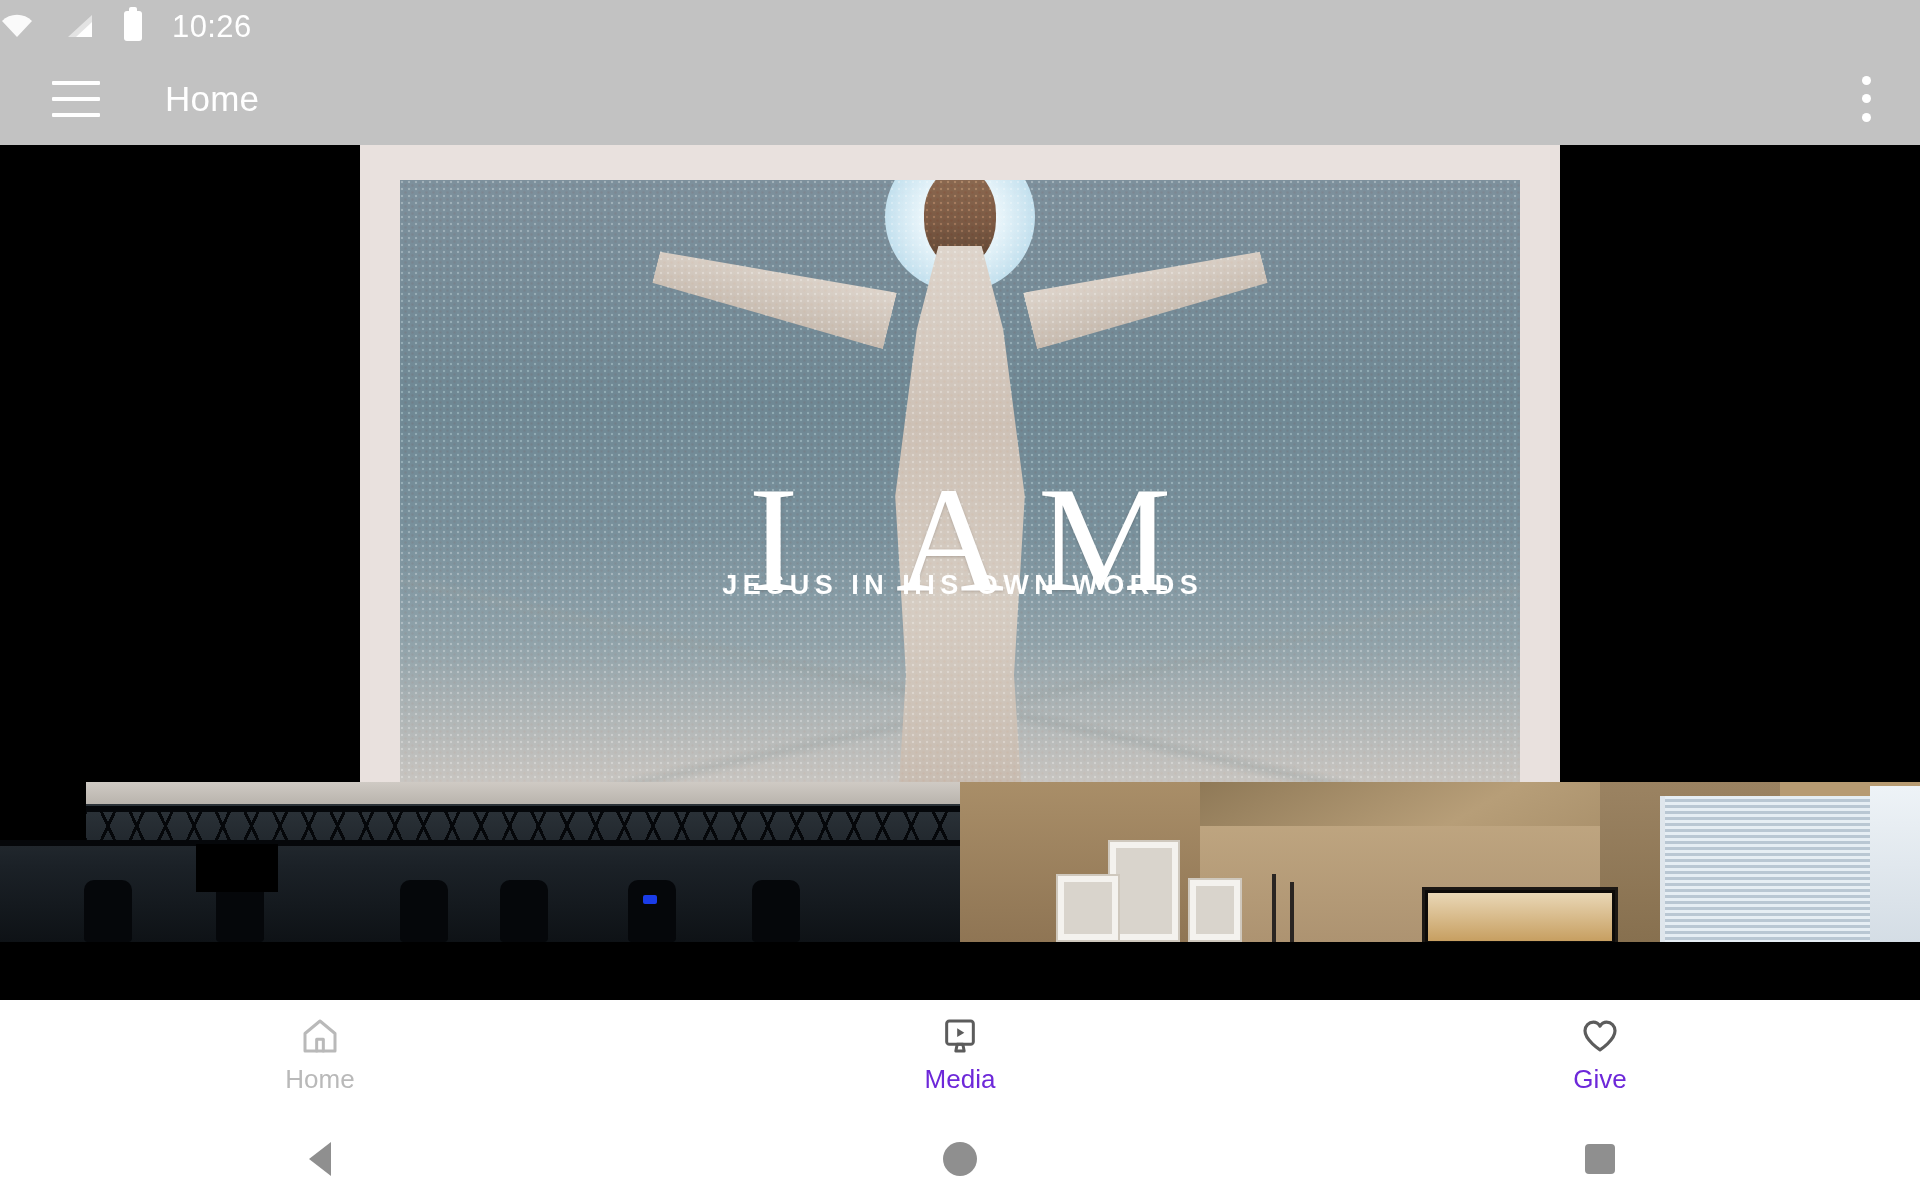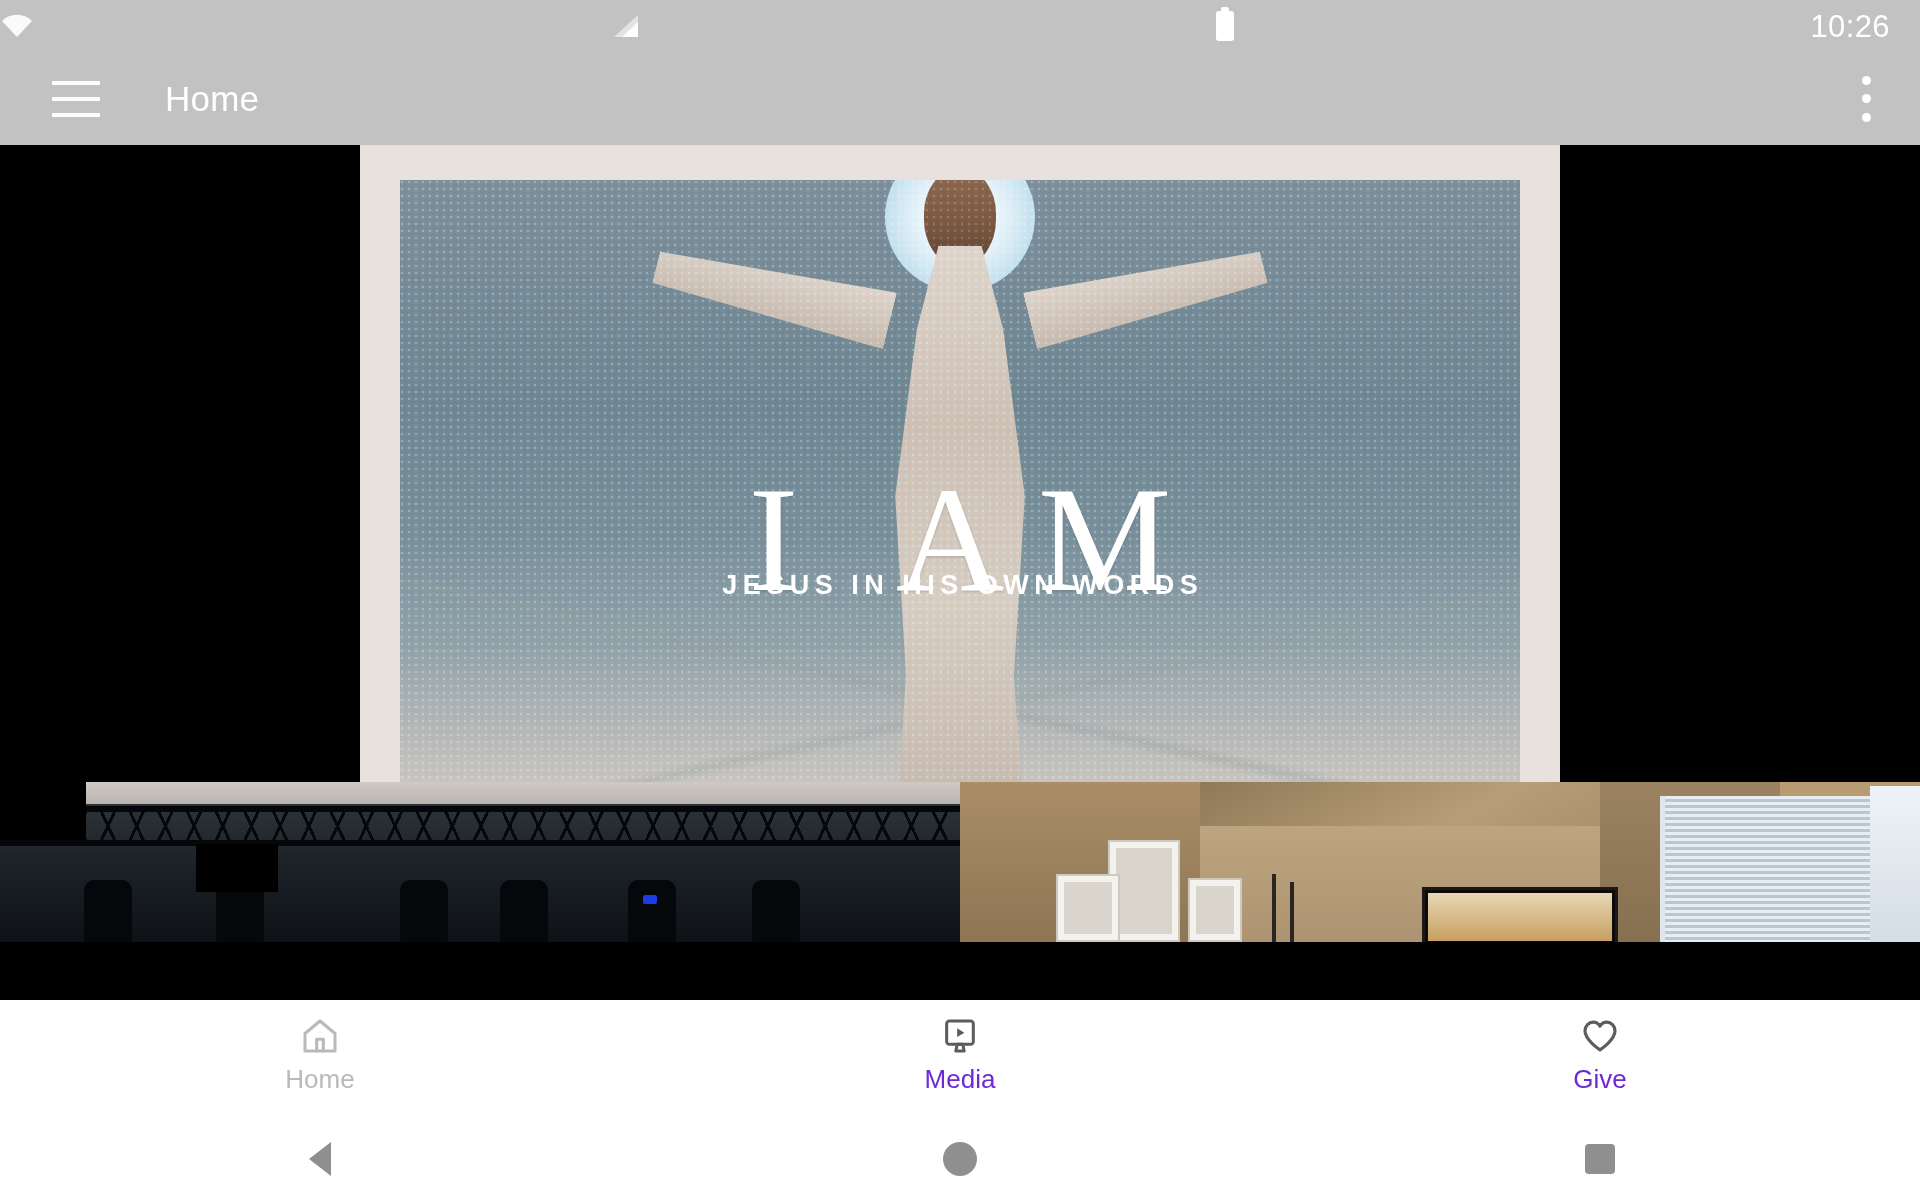--- a/index.html
+++ b/index.html
@@ -5,21 +5,21 @@
   * { margin:0; padding:0; box-sizing:border-box; }
   html,body { width:1920px; height:1200px; overflow:hidden; background:#000;
     font-family:"Liberation Sans", sans-serif; }
 
   #app { position:relative; width:1920px; height:1200px; background:#000; }
 
   
   .statusbar {
     position:absolute; left:0; top:0; width:1920px; height:52px;
     background:#c2c2c2; display:flex; align-items:center;
-    justify-content:space-between; padding-right:30px; gap:30px;
+    justify-content:flex-start; padding-right:30px; gap:30px;
   }
   .si { display:flex; align-items:center; }
   .wifi-ico { width:34px; height:26px; position:relative; }
   .sig-ico  { width:30px; height:26px; }
   .bat-ico  { width:18px; height:30px; background:#fff; border-radius:3px; position:relative; }
   .bat-ico:before { content:""; position:absolute; top:-4px; left:5px; width:8px; height:4px;
      background:#fff; border-radius:2px 2px 0 0; }
   .clock { color:#fff; font-size:31px; letter-spacing:.4px; line-height:1; }
 
   

